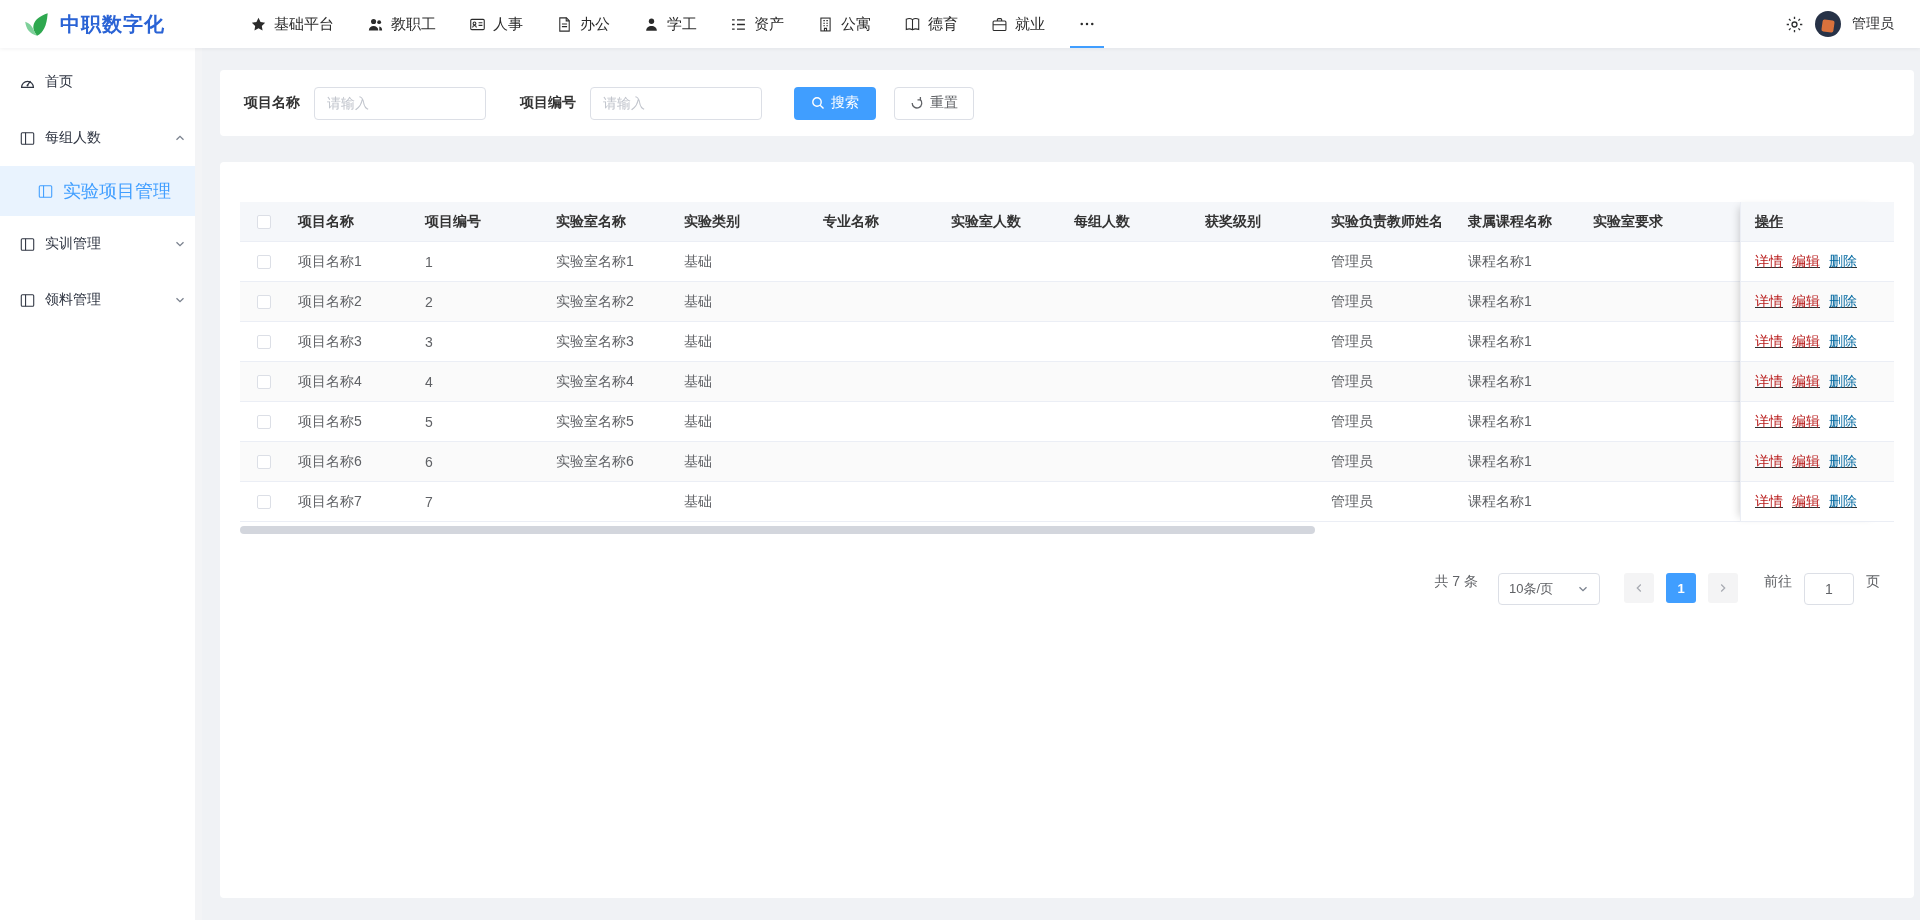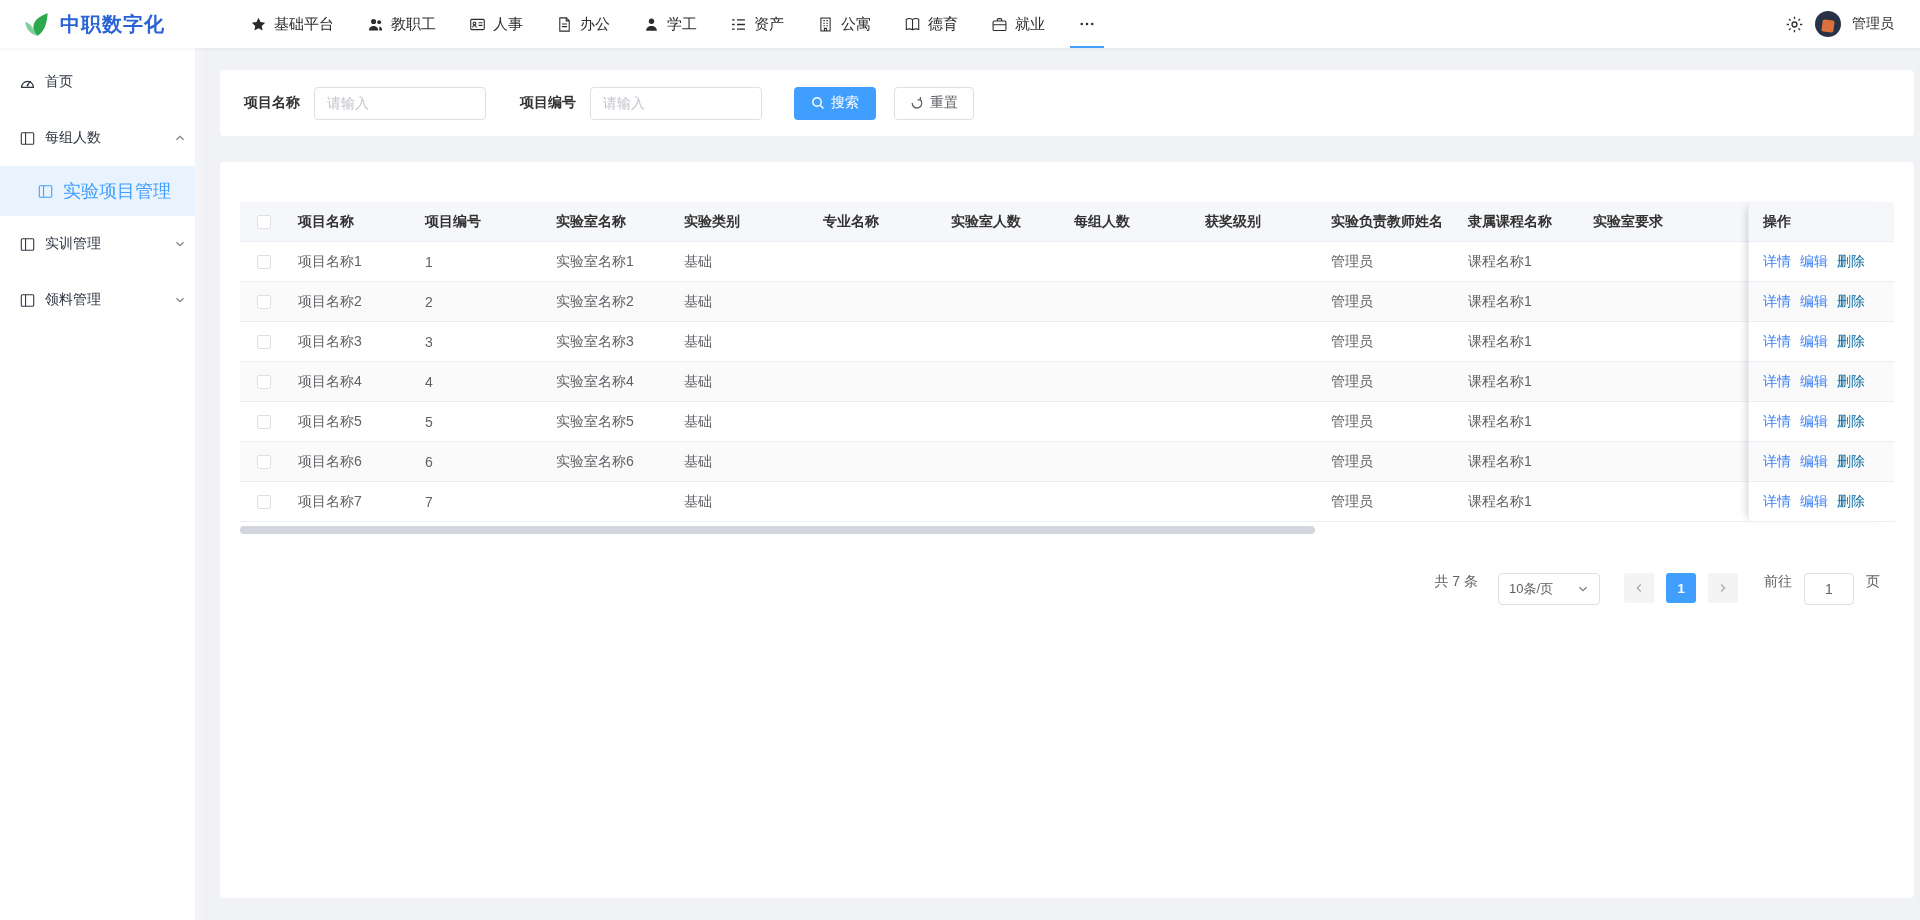--- a/index.html
+++ b/index.html
@@ -57,25 +57,25 @@
 
   .tbl{position:relative;margin-top:20px;}
   .tbl-header{display:flex;height:40px;background:#f5f7fa;border-bottom:1px solid #ebeef5;align-items:center;font-weight:bold;color:#333;font-size:14px;}
   .tbl-row{display:flex;height:40px;align-items:center;border-bottom:1px solid #ebeef5;color:#606266;font-size:14px;background:#fff;}
   .tbl-row.striped{background:#fafafa;}
   .cell{padding:0 10px;white-space:nowrap;overflow:hidden;flex-shrink:0;}
   .c-check{display:flex;justify-content:center;padding:0;}
   .fill{flex:1;}
   .checkbox{width:14px;height:14px;border:1px solid #dcdfe6;border-radius:2px;background:#fff;display:inline-block;cursor:pointer;}
 
-  .op-col{position:absolute;top:0;right:4px;width:142px;background:#fff;border-left:1px solid #ebeef5;box-shadow:-6px 0 8px -5px rgba(0,0,0,.18);}
+  .op-col{position:absolute;top:0;right:12px;width:142px;background:#fff;border-left:1px solid #ebeef5;box-shadow:-6px 0 8px -5px rgba(0,0,0,.18);text-decoration:underline;}
   .op-head{height:40px;display:flex;align-items:center;padding:0 14px;background:#f5f7fa;font-weight:bold;color:#333;border-bottom:1px solid #ebeef5;font-size:14px;}
   .op-row{height:40px;display:flex;align-items:center;gap:9px;padding:0 14px;border-bottom:1px solid #ebeef5;background:#fff;}
   .op-row.striped{background:#fafafa;}
-  .lnk{color:#3b82f6;cursor:pointer;text-decoration:none;font-size:14px;}
+  .lnk{color:#b91c1c;cursor:pointer;text-decoration:none;font-size:14px;}
   .lnk.danger{color:#0369a1;}
 
   .hscroll{height:12px;margin-top:3px;position:relative;}
   .hscroll-thumb{position:absolute;left:0;top:1px;height:8px;width:65%;background:#d3d6dd;border-radius:4px;cursor:pointer;}
 
   
   .pagination{display:flex;align-items:flex-start;justify-content:flex-end;margin-top:36px;gap:12px;color:#606266;font-size:14px;padding-right:14px;}
   .pg-total{margin-right:8px;}
   .pg-size{display:flex;align-items:center;gap:8px;border:1px solid #dcdfe6;border-radius:4px;height:32px;padding:0 10px;color:#606266;font-size:13px;cursor:pointer;min-width:102px;justify-content:space-between;background:#fff;margin-right:12px;}
   .pg-btn{min-width:30px;height:30px;border:none;border-radius:3px;background:#f4f4f5;color:#606266;display:inline-flex;align-items:center;justify-content:center;font-size:13px;cursor:pointer;font-family:inherit;}

